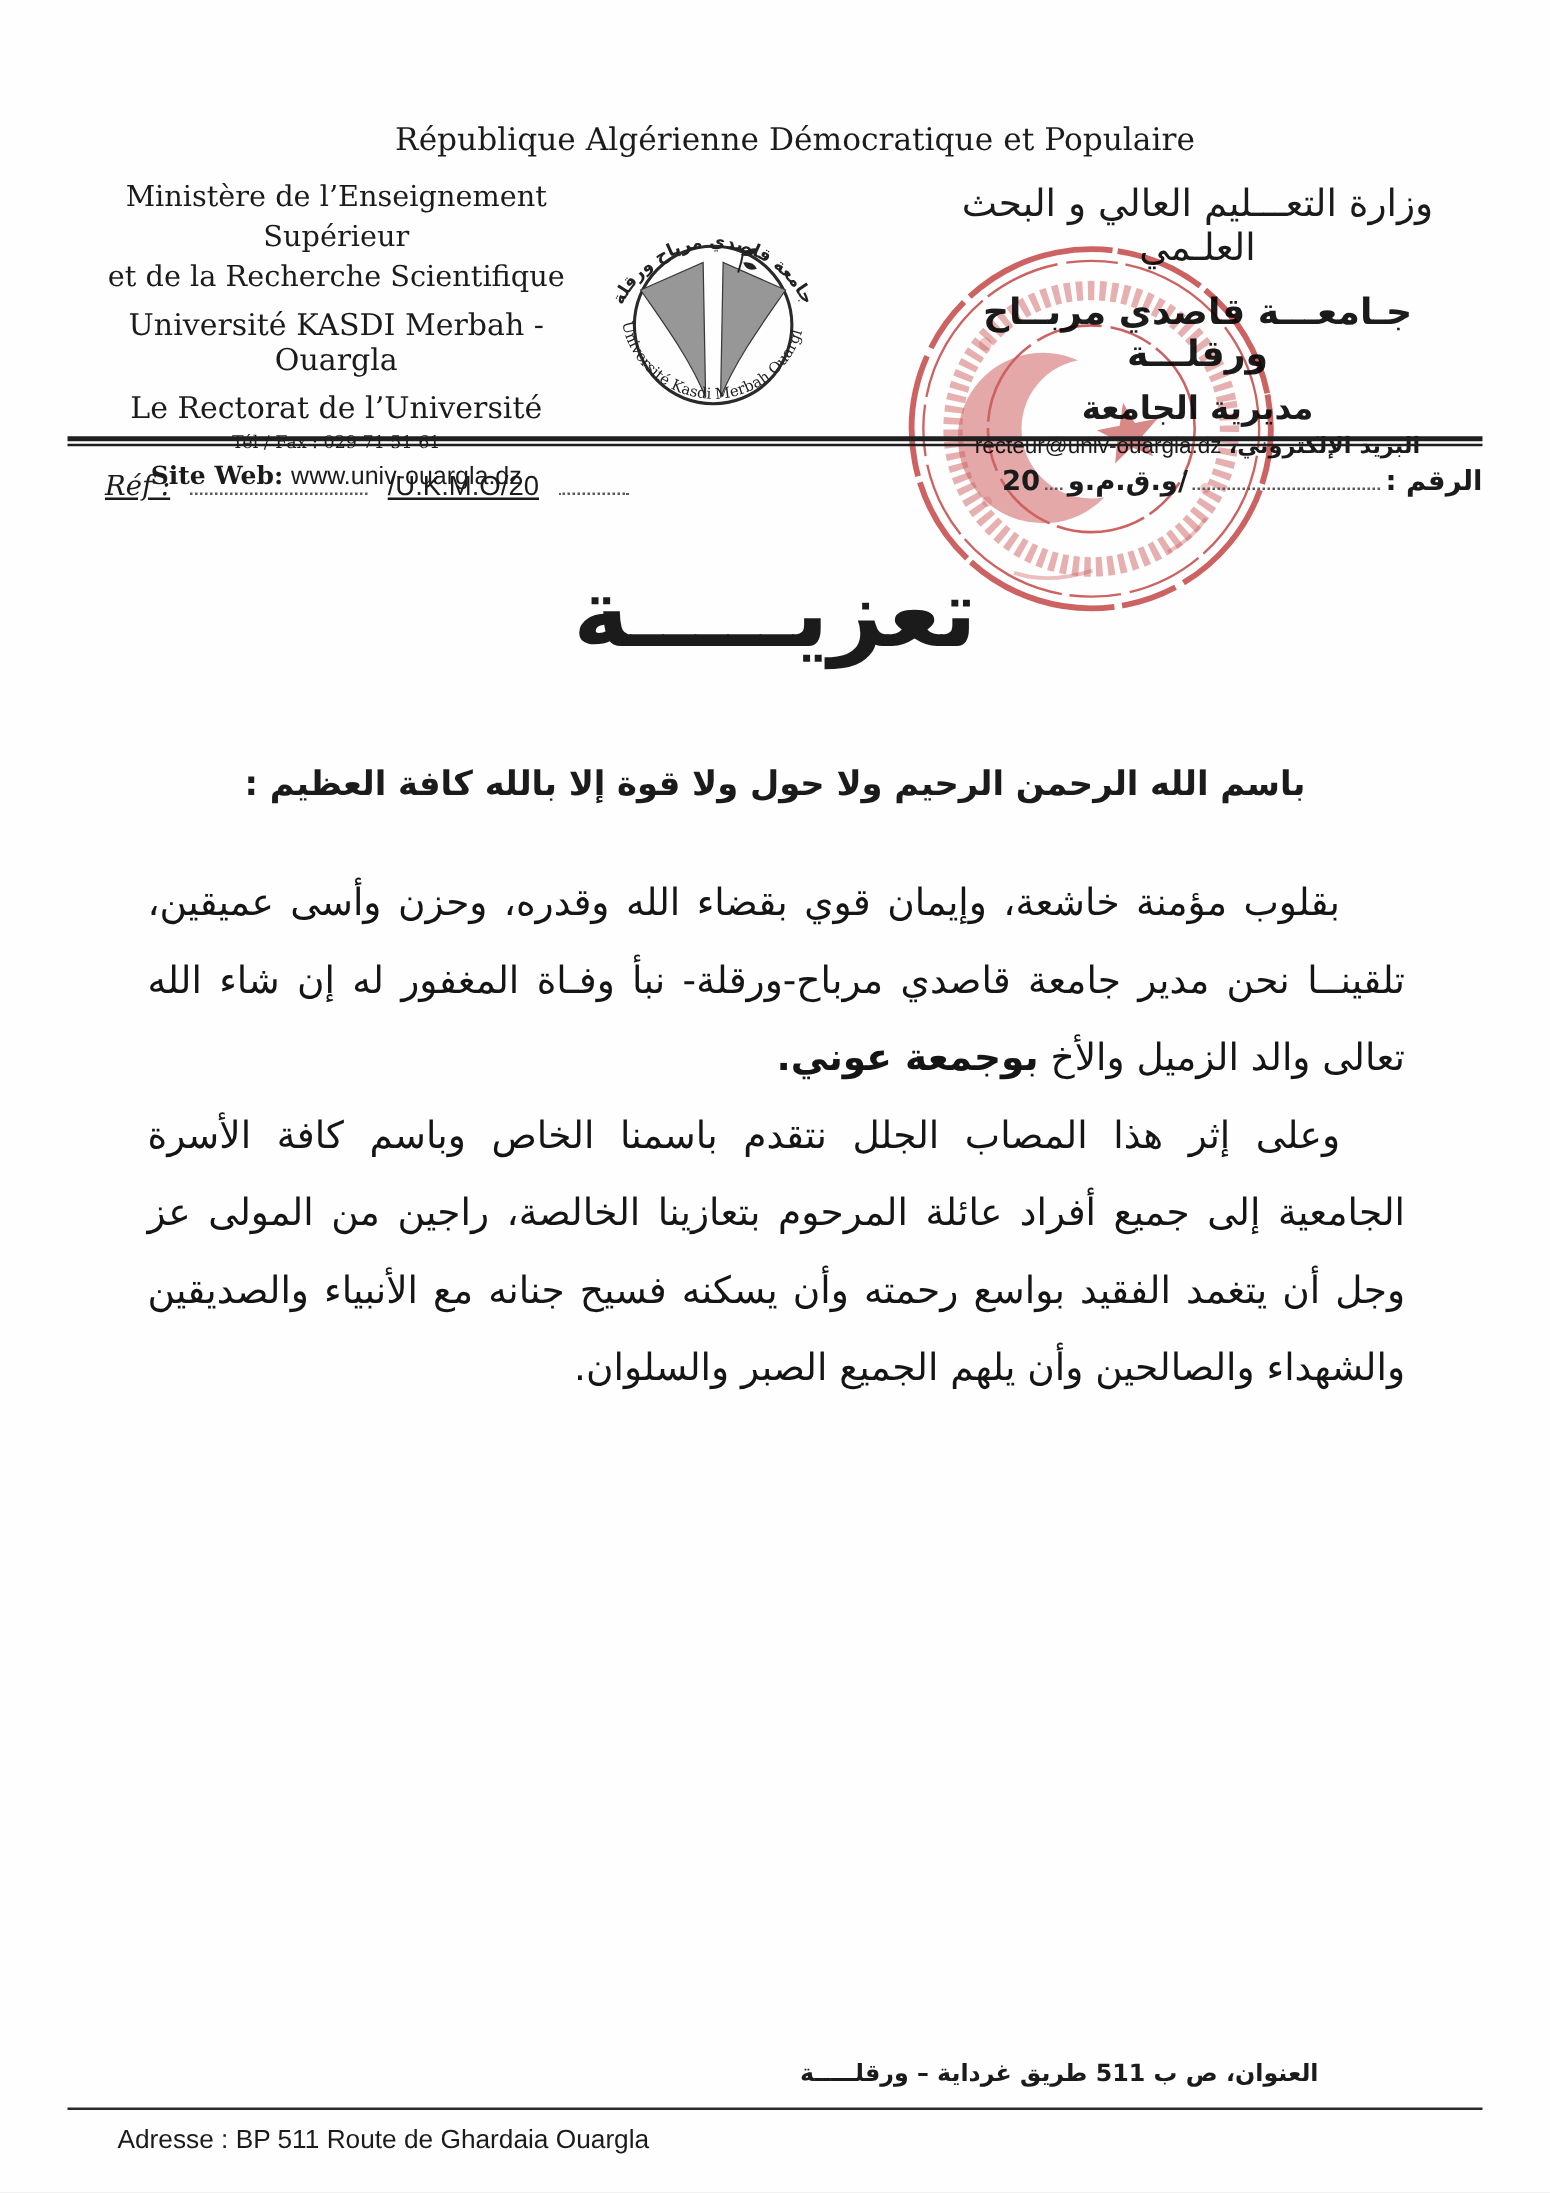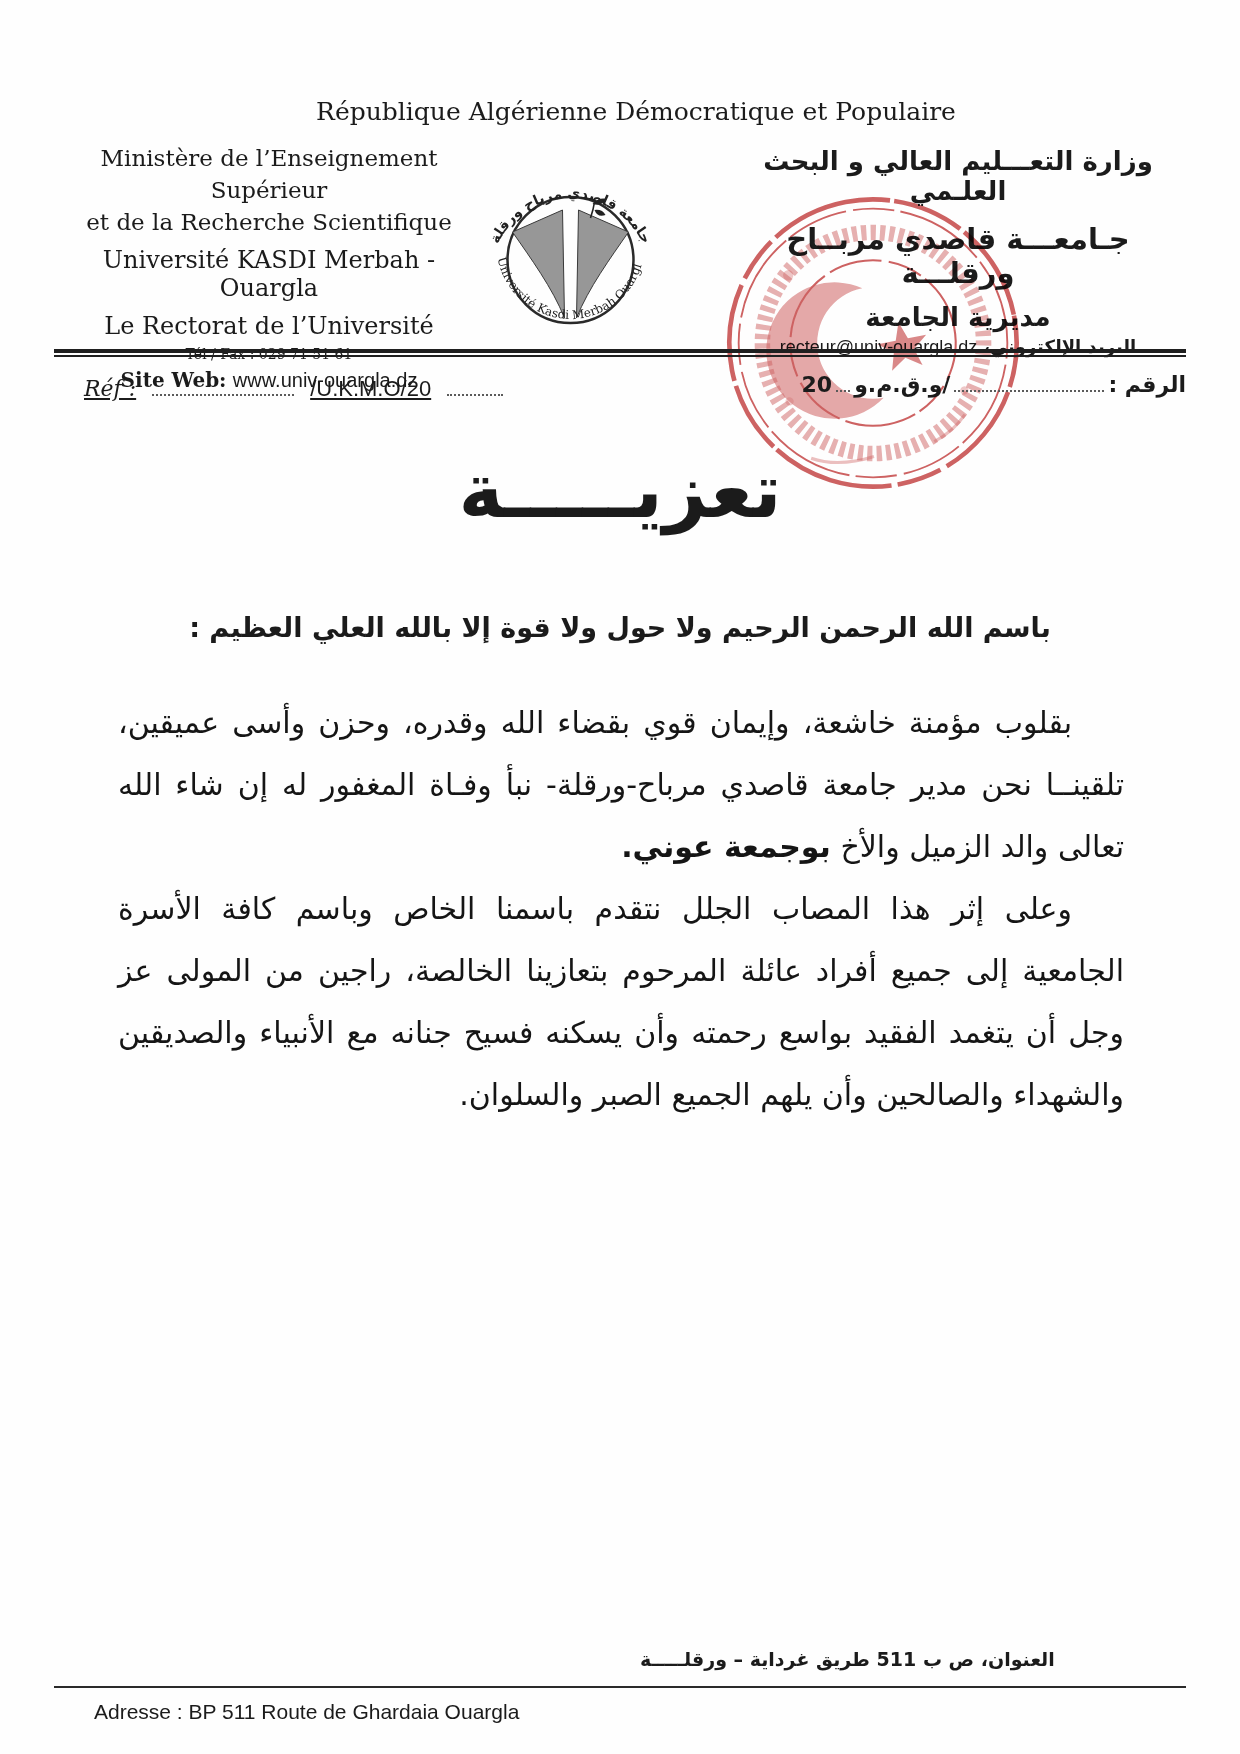--- a/index.html
+++ b/index.html
@@ -23,21 +23,21 @@
   .left-block .uni{font-size:24px;margin-top:8px;}
   .left-block .rect{font-size:24px;margin-top:10px;}
   .left-block .tel{font-size:14px;margin-top:6px;}
   .left-block .web{font-size:20px;margin-top:6px;}
   .left-block .web .lbl{font-weight:bold;}
   .left-block .web .url{font-family:"Liberation Sans",sans-serif;}
 
   .logo{top:150px;left:468px;width:205px;height:200px;}
 
   .right-block{top:146px;left:728px;width:460px;text-align:center;direction:rtl;}
-  .right-block .min{font-size:26px;font-weight:bold;}
+  .right-block .min{font-size:30px;font-weight:normal;}
   .right-block .uni{font-size:29px;font-weight:bold;margin-top:16px;}
   .right-block .dir{font-size:26px;font-weight:bold;margin-top:12px;}
   .right-block .tel{font-size:17px;font-weight:bold;margin-top:8px;}
   .right-block .mail{font-size:18px;margin-top:4px;}
 
   .stamp{top:188px;left:718px;width:310px;height:310px;opacity:.8;
          transform:rotate(-11deg);mix-blend-mode:multiply;pointer-events:none;}
 
   .rule{top:349px;left:54px;width:1132px;height:2px;
         border-top:4px solid #1f1f1f;border-bottom:2px solid #1f1f1f;}
@@ -139,21 +139,21 @@
   <div class="abs ref-right ar b">
     <span>الرقم :</span>
     <span class="dots" style="width:150px"></span>
     <span>/و.ق.م.و</span>
     <span class="dots" style="width:14px"></span>
     <span dir="ltr">20</span>
   </div>
 
   <div class="abs title center ar">تعزيـــــة</div>
 
-  <div class="abs bismillah center ar">باسم الله الرحمن الرحيم  ولا حول ولا قوة إلا بالله العلي العظيم :</div>
+  <div class="abs bismillah center ar">باسم الله الرحمن الرحيم  ولا حول ولا قوة إلا بالله كافة العظيم :</div>
 
   <div class="abs body-text ar">
     <p><span>بقلوب مؤمنة خاشعة، وإيمان قوي بقضاء الله وقدره، وحزن وأسى عميقين، تلقينــا نحن مدير جامعة قاصدي مرباح-ورقلة- نبأ وفـاة المغفور له إن شاء الله تعالى والد الزميل والأخ </span><span class="b">بوجمعة عوني.</span></p>
     <p>وعلى إثر هذا المصاب الجلل نتقدم باسمنا الخاص وباسم كافة الأسرة الجامعية إلى جميع أفراد عائلة المرحوم بتعازينا الخالصة،  راجين من المولى عز وجل أن يتغمد الفقيد بواسع رحمته وأن يسكنه فسيح جنانه مع الأنبياء والصديقين والشهداء والصالحين وأن يلهم الجميع الصبر والسلوان.</p>
   </div>
 
   <div class="abs foot-rule"></div>
   <div class="abs foot-fr sans">Adresse : BP 511 Route de Ghardaia Ouargla</div>
   <div class="abs foot-ar ar">العنوان، ص ب 511 طريق غرداية – ورقلـــــة</div>
 

